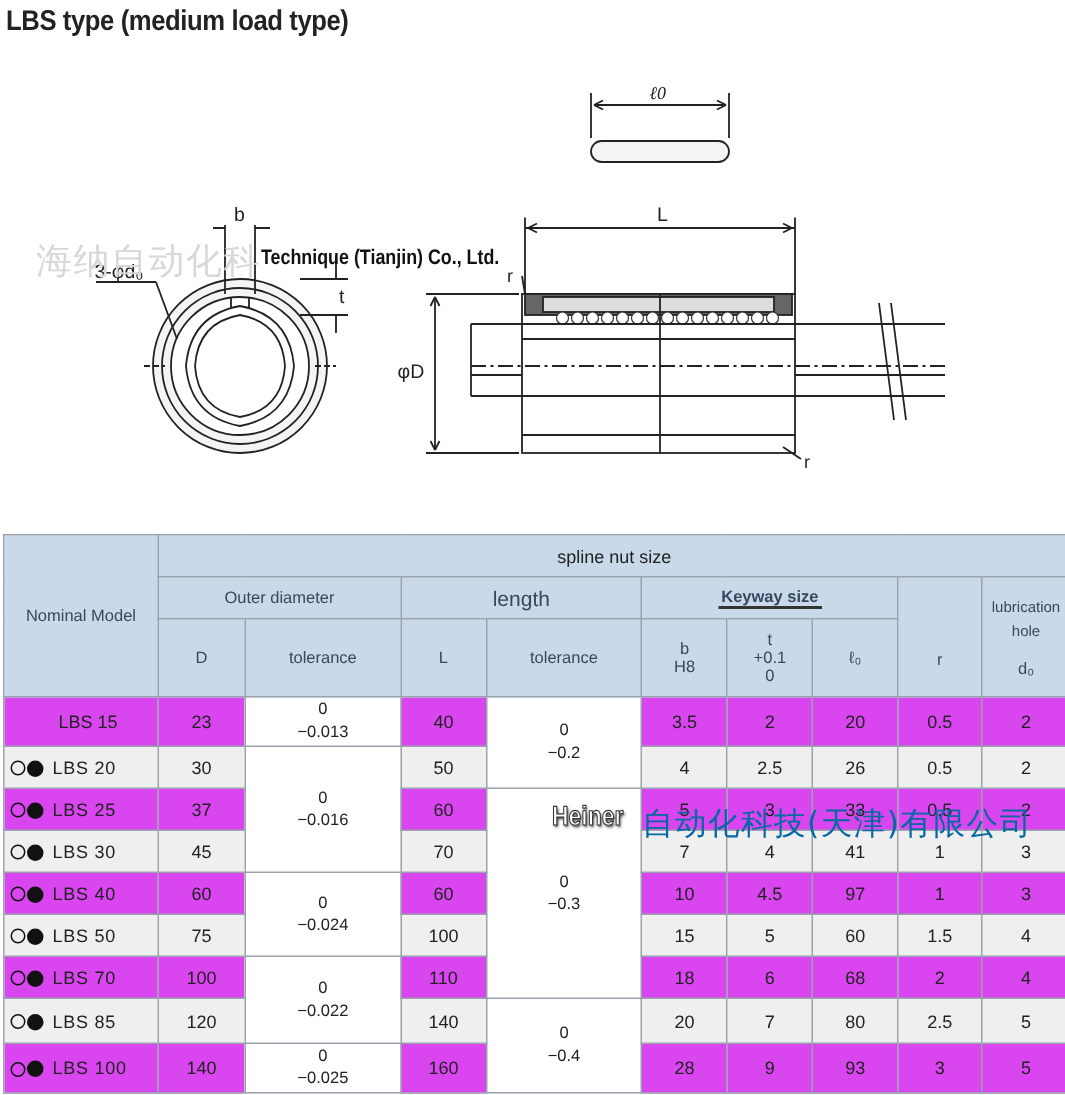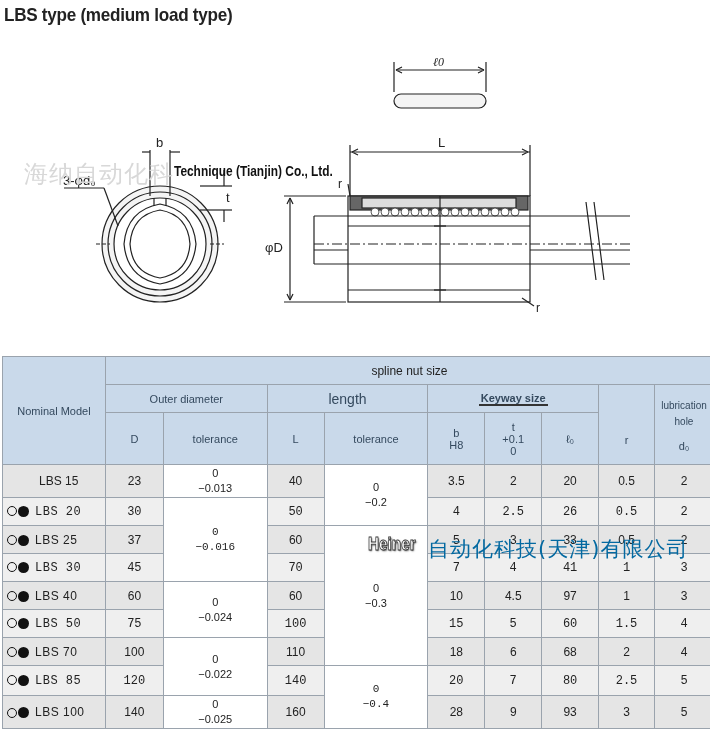--- a/index.html
+++ b/index.html
@@ -5,22 +5,22 @@
   html,body{margin:0;padding:0;background:#fff;}
   body{width:710px;height:730px;position:relative;overflow:hidden;font-family:"Liberation Sans","DejaVu Sans",sans-serif;color:#222;}
   .title{position:absolute;left:4px;top:4px;font-size:19px;font-weight:bold;letter-spacing:-0.3px;font-family:"Liberation Sans",sans-serif;transform:scaleX(0.9);transform-origin:left top;}
   .drawing{position:absolute;left:0;top:40px;width:710px;height:315px;}
   .wm1{position:absolute;left:24px;top:158px;font-size:24px;color:#d8d8d8;letter-spacing:1px;font-family:"DejaVu Sans",sans-serif;}
   .wm-tech{position:absolute;left:174px;top:163px;font-size:14px;font-weight:bold;color:#111;transform:scaleX(0.85);transform-origin:left top;}
   table.spec{position:absolute;left:2px;top:356px;border-collapse:collapse;width:712px;font-size:12px;}
   table.spec td,table.spec th{border:1px solid #9aa3ad;text-align:center;padding:0;font-weight:normal;}
   .hdr{background:#c9d9ea;color:#34495e;font-size:11px;}
   .hdr-top{background:#c9d9ea;font-weight:bold;color:#222;font-size:12px;}
-  tr.odd td{background:#e5e5e5;}
-  tr.even td{background:#efefef;font-family:Liberation Mono, monospace;}
+  tr.odd td{background:#d946ef;}
+  tr.even td{background:#efefef;}
   td.tol{background:#fff !important;font-size:11px;line-height:15px;}
   .model{text-align:left !important;padding-left:4px !important;white-space:nowrap;}
   .c-open{display:inline-block;width:10px;height:10px;border:1.5px solid #111;border-radius:50%;vertical-align:middle;box-sizing:border-box;}
   .c-fill{display:inline-block;width:11px;height:11px;background:#111;border-radius:50%;vertical-align:middle;margin-left:1px;}
   .mname{margin-left:6px;letter-spacing:0.5px;}
   .kw{display:inline-block;border-bottom:2px solid #333;padding:0 2px;font-weight:bold;}
   .wm2{position:absolute;left:368px;top:534px;font-size:18px;font-weight:bold;color:#fff;-webkit-text-stroke:0.8px #333;text-shadow:1px 1px 2px #333;transform:scaleX(0.85);transform-origin:left top;}
   .wm3{position:absolute;left:428px;top:535px;font-size:21px;color:#0369a1;letter-spacing:1px;font-family:"DejaVu Sans",sans-serif;}
 </style>
 </head>

